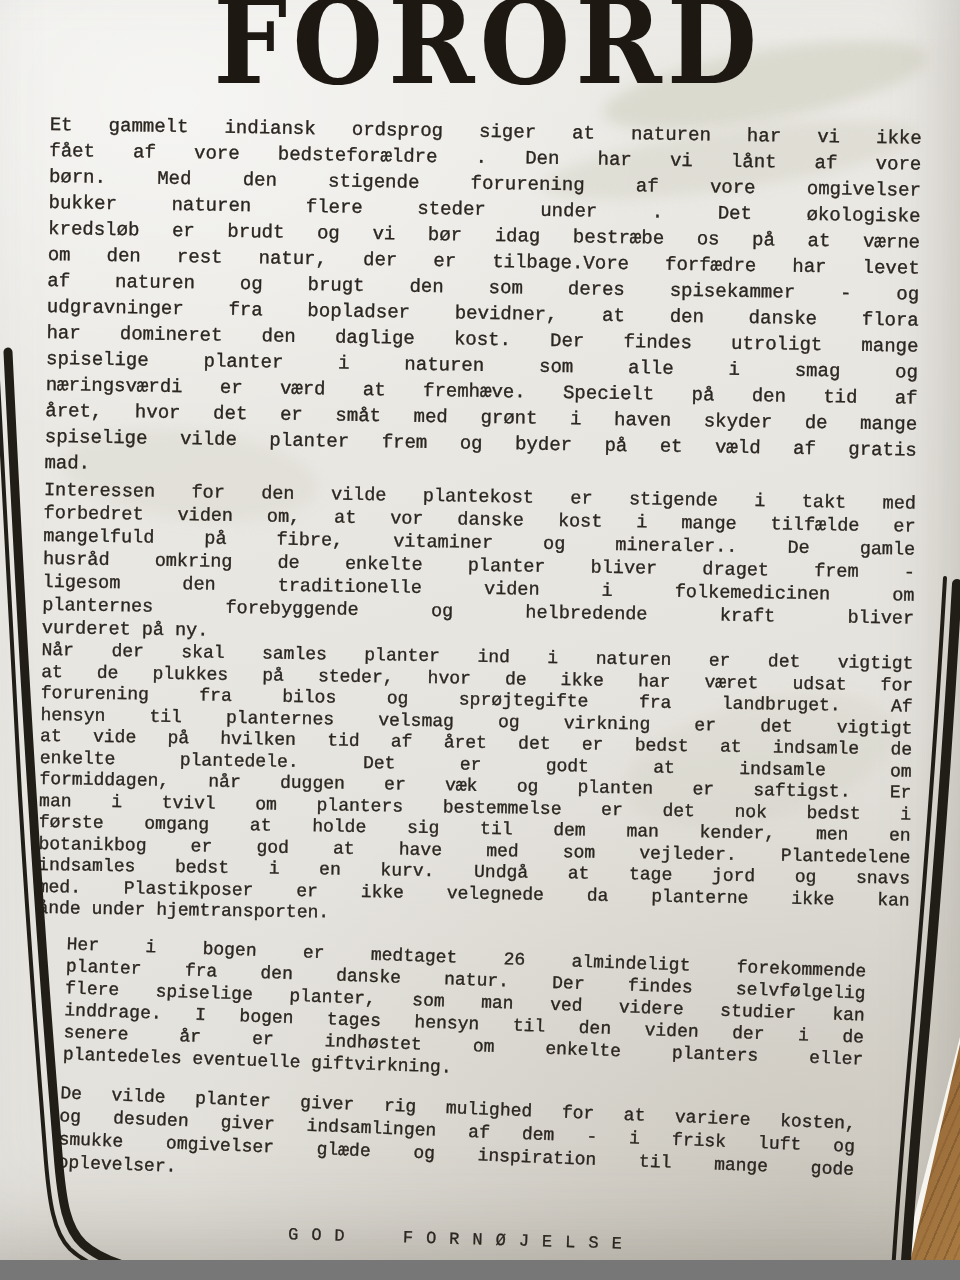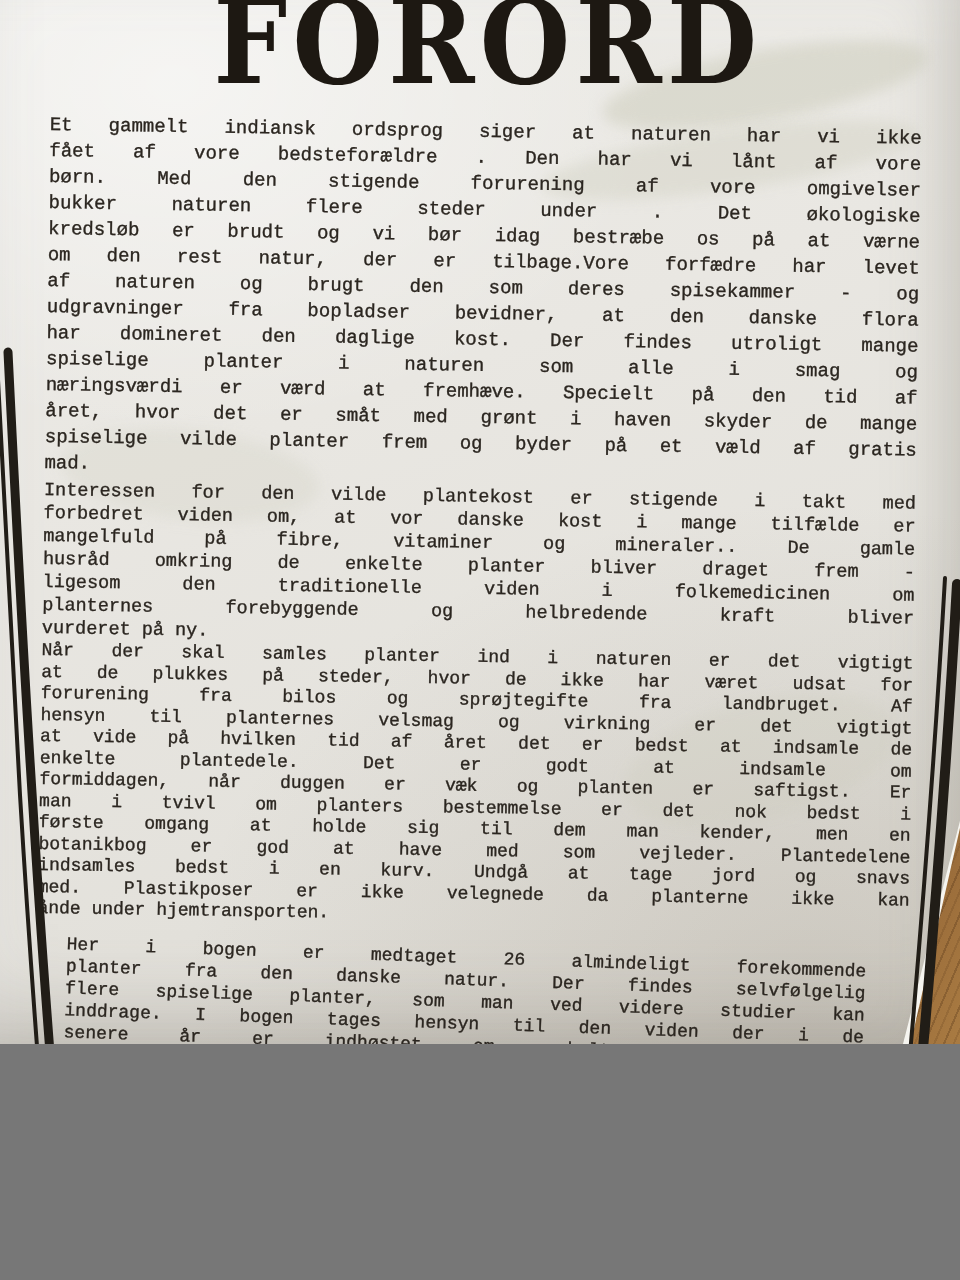--- a/index.html
+++ b/index.html
@@ -1,17 +1,17 @@
 <!DOCTYPE html>
 <html><head>
 <meta charset="utf-8">
 <style>
   html,body{margin:0;padding:0;background:#777;}
   .page{
-    position:relative;width:960px;height:1044px;overflow:hidden;
+    position:relative;width:960px;height:1260px;overflow:hidden;
     background:
       radial-gradient(ellipse 700px 500px at 18% 8%, rgba(255,255,255,0.50), rgba(255,255,255,0) 70%),
       radial-gradient(ellipse 900px 700px at 85% 95%, rgba(120,110,95,0.18), rgba(120,110,95,0) 70%),
       linear-gradient(160deg,#edece8 0%, #e9e7e2 38%, #e3e1db 72%, #dcd9d1 100%);
     font-family:"Liberation Mono","DejaVu Sans Mono",monospace;
   }
   .vignette{position:absolute;inset:0;pointer-events:none;
     box-shadow:inset 0 -70px 90px -50px rgba(100,94,82,.30), inset -50px 0 70px -40px rgba(100,94,82,.22), inset 40px 40px 90px -60px rgba(255,255,255,.5);}
   
   .smudge{position:absolute;border-radius:50%;filter:blur(7px);pointer-events:none;}

